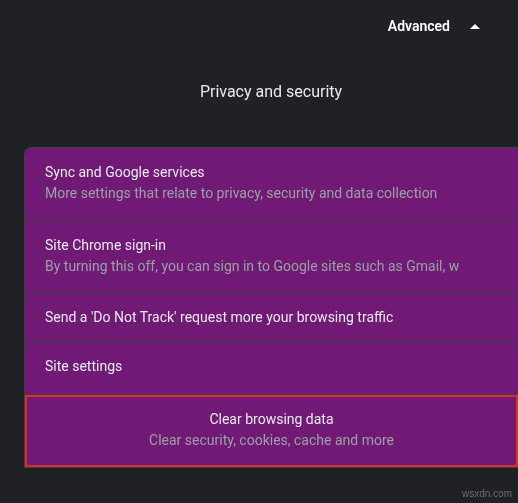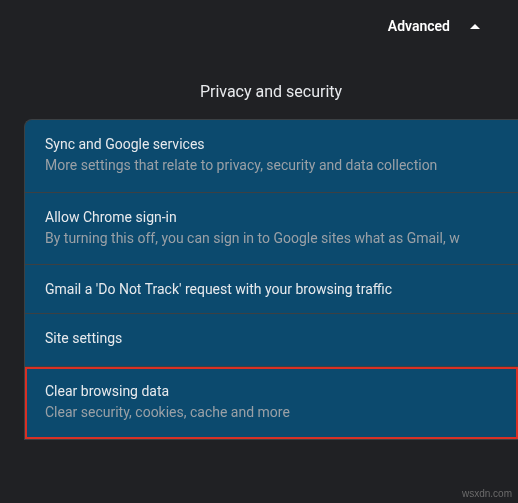--- a/index.html
+++ b/index.html
@@ -41,35 +41,37 @@
     }
     .section-title {
       font-size: 16px;
       font-weight: 400;
       color: #e8eaed;
       padding: 48px 0 18px 24px;
       text-align: center;
     }
     .settings-list {
       margin-left: 24px;
-      background: #0c4a6e;
+      background: #701a75;
       border: 1px solid #3c4043;
       border-right: none;
       border-radius: 8px 0 0 0;
       overflow: hidden;
+      margin-top: 28px;
     }
     .settings-item {
       padding: 16px 20px 16px 20px;
       border-bottom: 1px solid #3c4043;
       cursor: pointer;
       white-space: nowrap;
       overflow: hidden;
     }
     .settings-item:last-child {
       border-bottom: none;
+      text-align: center;
     }
     .item-title {
       font-size: 14px;
       font-weight: 400;
       color: #e8eaed;
       margin-bottom: 4px;
     }
     .item-subtitle {
       font-size: 14px;
       color: #9aa0a6;
@@ -105,26 +107,26 @@
   <div class="section-title">Privacy and security</div>
 
   <div class="settings-list">
 
     <div class="settings-item">
       <div class="item-title">Sync and Google services</div>
       <div class="item-subtitle">More settings that relate to privacy, security and data collection</div>
     </div>
 
     <div class="settings-item">
-      <div class="item-title">Allow Chrome sign-in</div>
-      <div class="item-subtitle">By turning this off, you can sign in to Google sites what as Gmail, w</div>
+      <div class="item-title">Site Chrome sign-in</div>
+      <div class="item-subtitle">By turning this off, you can sign in to Google sites such as Gmail, w</div>
     </div>
 
     <div class="settings-item no-subtitle">
-      <div class="item-title">Gmail a 'Do Not Track' request with your browsing traffic</div>
+      <div class="item-title">Send a 'Do Not Track' request more your browsing traffic</div>
     </div>
 
     <div class="settings-item">
       <div class="item-title">Site settings</div>
     </div>
 
     <div class="settings-item highlight">
       <div class="item-title">Clear browsing data</div>
       <div class="item-subtitle">Clear security, cookies, cache and more</div>
     </div>

